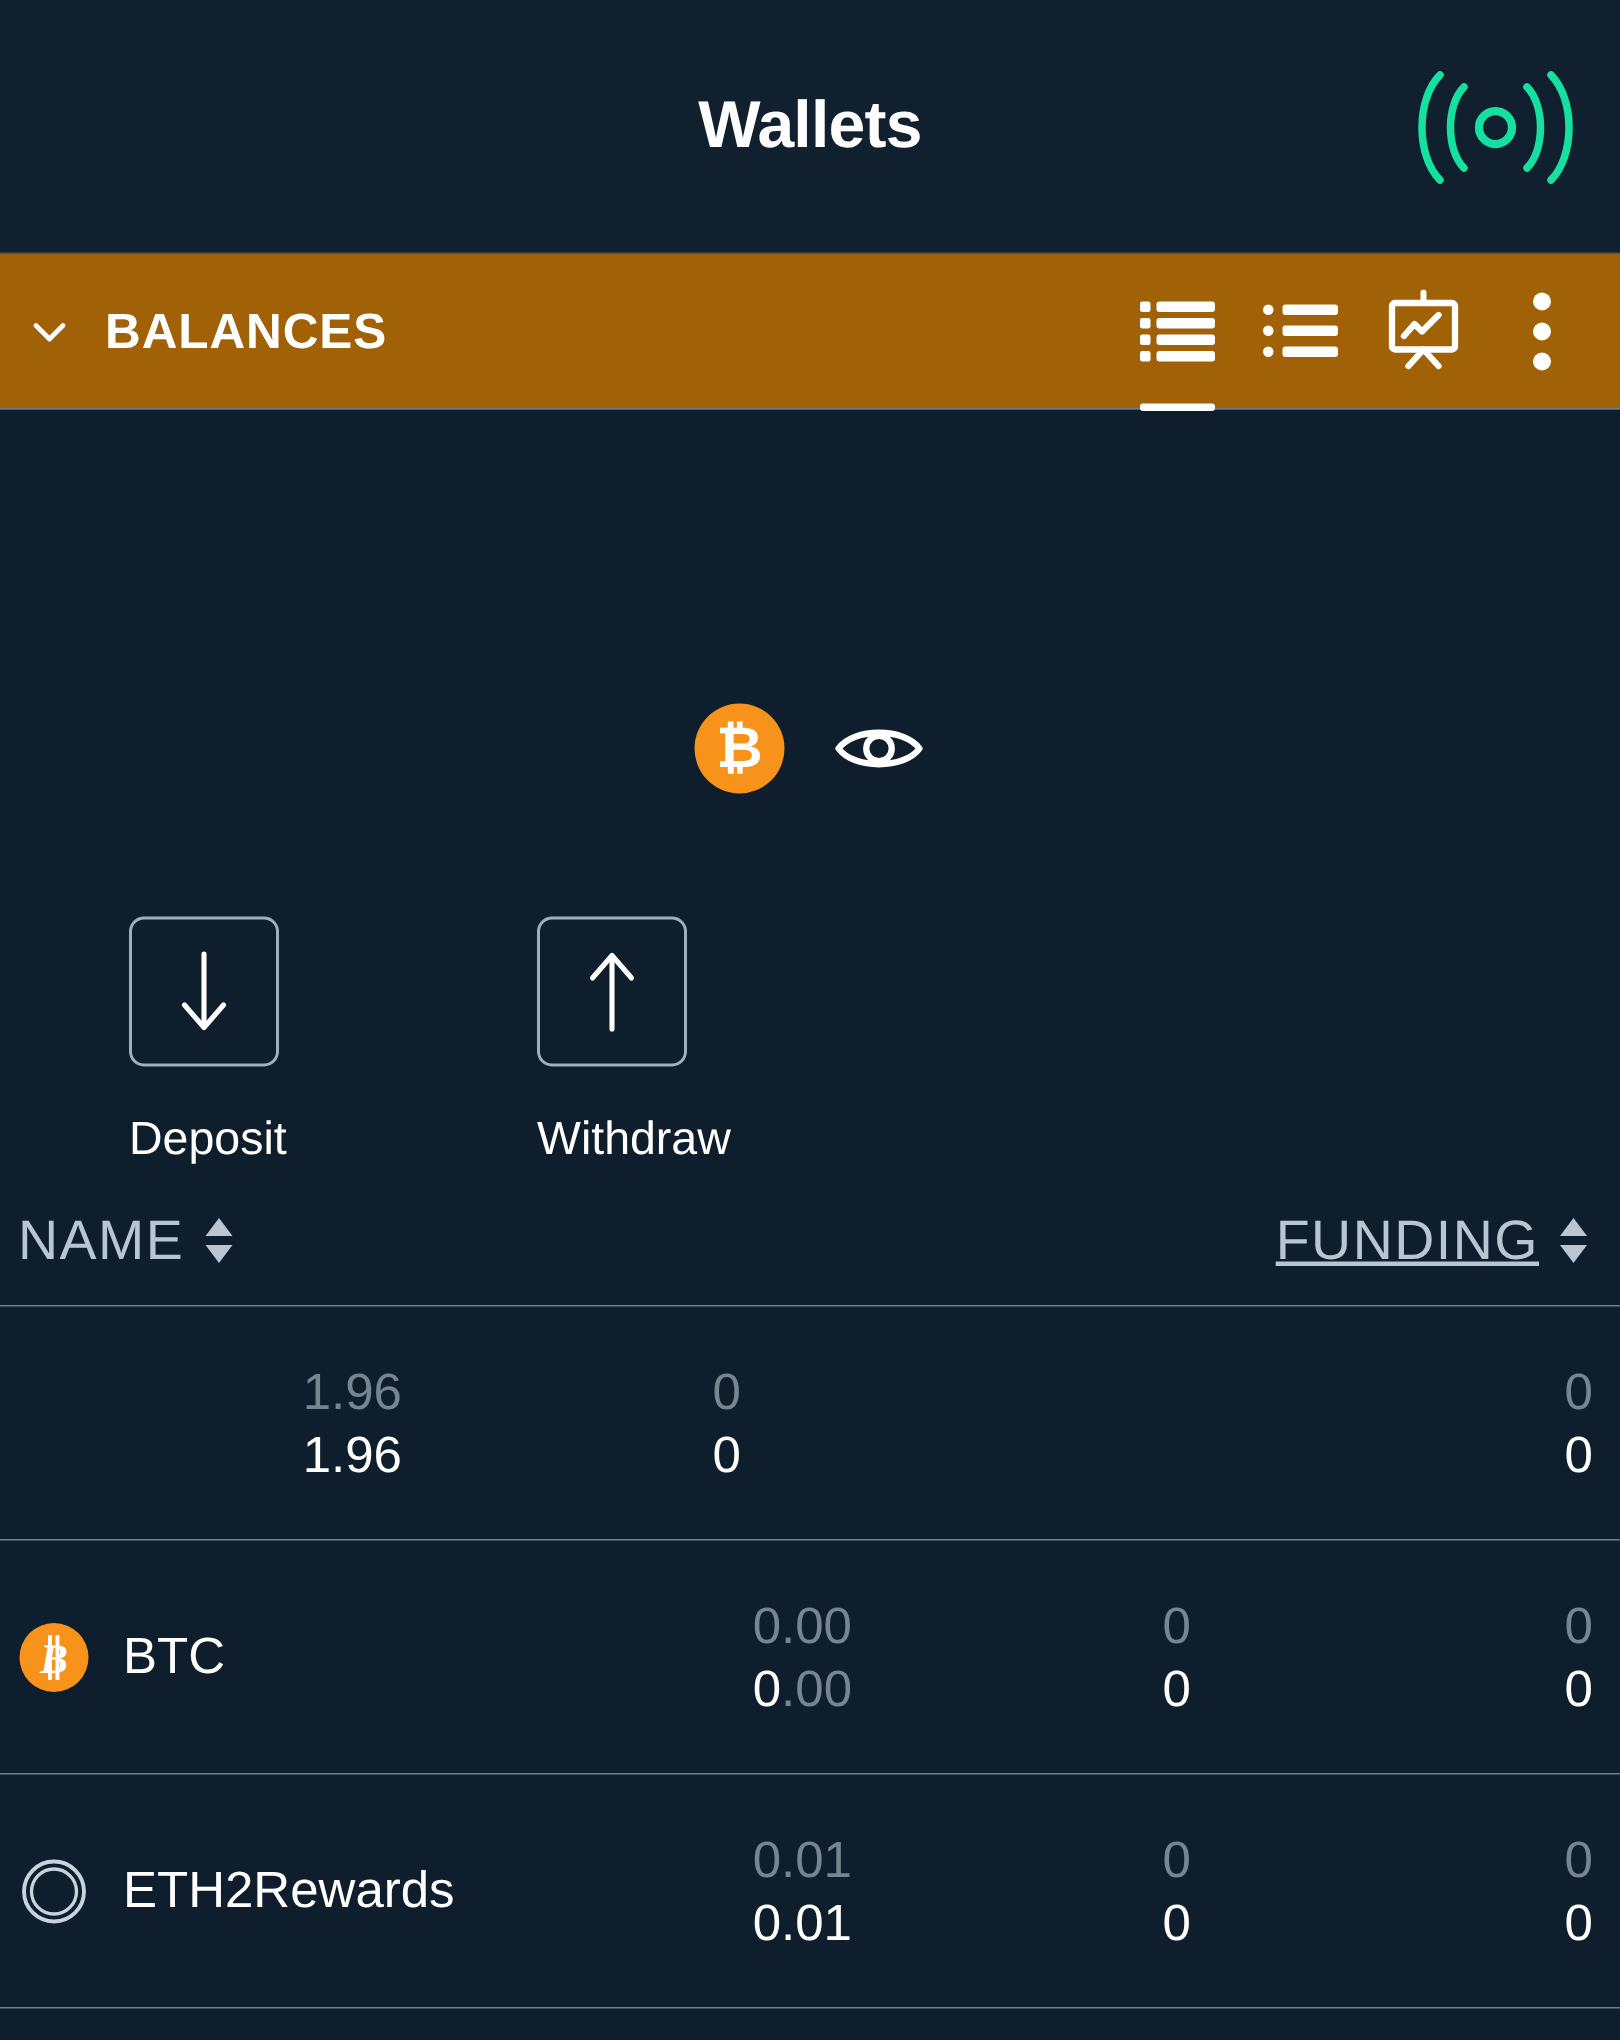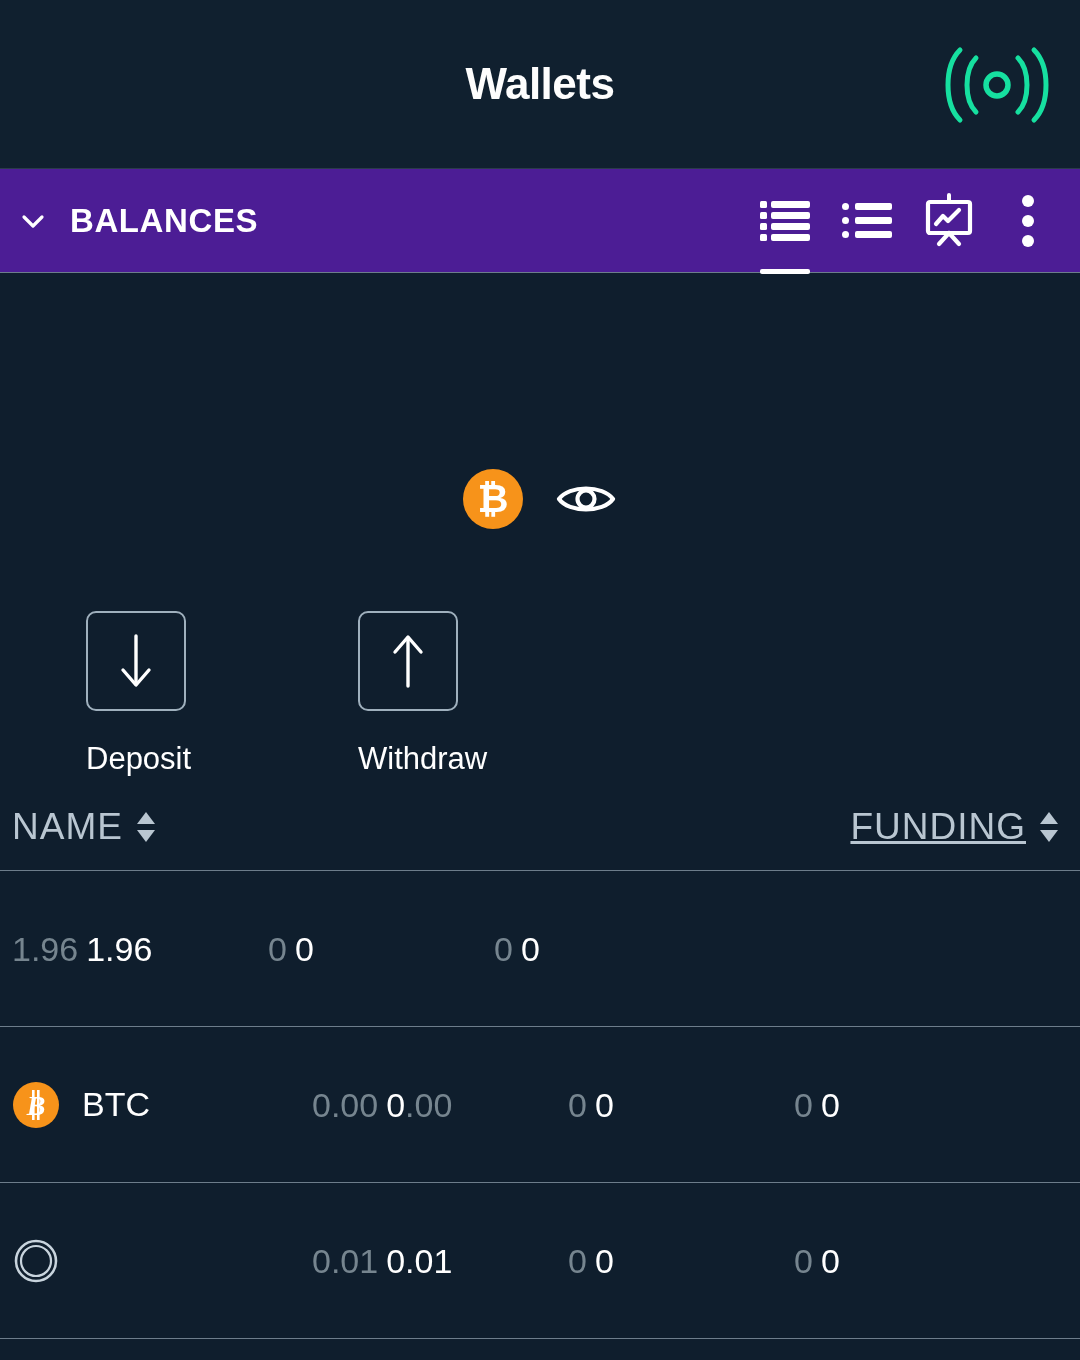--- a/index.html
+++ b/index.html
@@ -21,21 +21,21 @@
     letter-spacing:-0.5px; line-height:1;
   }
   .signal-btn {
     position:absolute; right:28px; top:44px;
     width:110px; height:82px;
     display:flex; align-items:center; justify-content:center;
   }
 
   
   .toolbar {
-    position:relative; height:105px; background:#4c1d95;
+    position:relative; height:105px; background:#a16207;
     border-top:1.5px solid #2a3b4a;
     border-bottom:1.5px solid #6d7d8b;
     display:flex; 
   }
   .balances-group {
     display:flex; align-items:center; gap:22px; padding-left:18px;
   }
   .chevron-down { width:30px; height:30px; display:block; }
   .balances-label {
     font-size:33px; font-weight:bold; color:#ffffff; letter-spacing:0.6px;
@@ -99,21 +99,21 @@
     border-bottom:1.5px solid #6d7d8b; padding:0 18px 0 12px;
   }
   .cell-name {
     width:300px; display:flex; align-items:center; gap:22px;
   }
   .asset-icon { width:48px; height:48px; flex:0 0 48px; }
   .asset-name {
     font-size:34px; color:#ffffff; line-height:1.18;
     word-break:break-all; max-width:222px;
   }
-  .cell-num { display:flex; flex-direction:row; align-items:flex-end; gap:8px; }
+  .cell-num { display:flex; flex-direction:column; align-items:flex-end; gap:8px; }
   .cell-num.c-exch { width:256px; }
   .cell-num.c-marg { width:226px; }
   .cell-num.c-fund { flex:1; }
   .val-top { font-size:34px; color:#76858f; line-height:1; }
   .val-bot { font-size:34px; color:#ffffff; line-height:1; }
   .dim { color:#76858f; }
 </style>
 </head>
 <body>
 
@@ -297,20 +297,21 @@
     </div>
 
     <div class="row">
       <div class="cell-name">
         <span class="asset-icon">
           <svg width="48" height="48" viewBox="0 0 48 48" fill="none">
             <circle cx="24" cy="24" r="20" stroke="#c8d4dd" stroke-width="2.6" fill="none"></circle>
             <circle cx="24" cy="24" r="15" stroke="#c8d4dd" stroke-width="2.2" fill="none"></circle>
           </svg>
         </span>
+        <span class="asset-name">ETH2Rewards</span>
       </div>
       <div class="cell-num c-exch">
         <span class="val-top">0.01</span>
         <span class="val-bot">0.01</span>
       </div>
       <div class="cell-num c-marg">
         <span class="val-top">0</span>
         <span class="val-bot">0</span>
       </div>
       <div class="cell-num c-fund">

